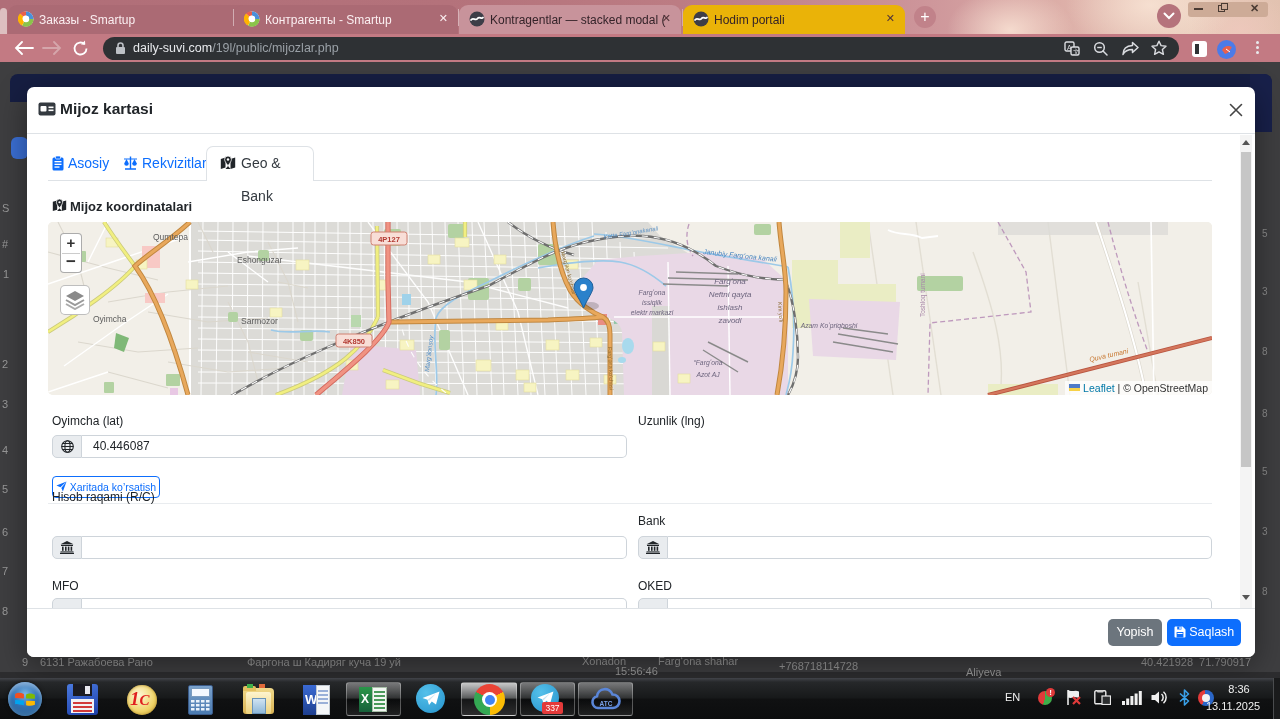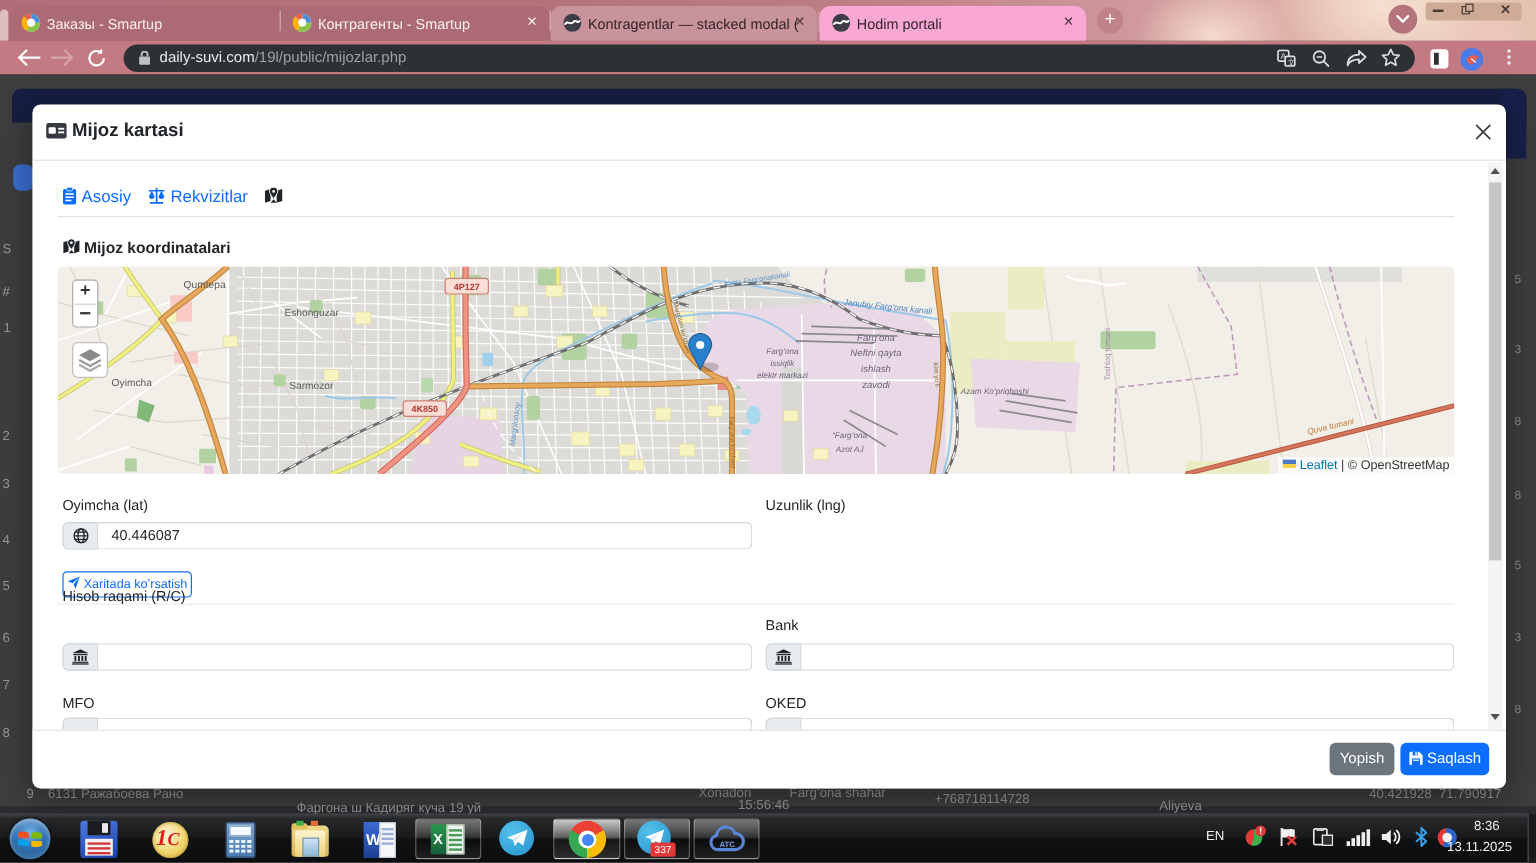--- a/index.html
+++ b/index.html
@@ -103,21 +103,21 @@
     </svg>
   </div>
   <div class="tab" style="left:459px;width:222px;background:#c8939b;color:#342329;">
     <span class="ttl">Kontragentlar — stacked modal (</span>
       <span class="cx" style="color:#51343a;">✕</span>
     <svg class="abs" style="left:10px;top:6px" width="16" height="16" viewBox="0 0 16 16">
       <circle cx="8" cy="8" r="7.5" fill="#3d3d47"></circle>
       <path d="M2 9 C4 5.5 6.5 10.5 8.5 7.5 C10.5 4.5 12.5 9 14 6.5" fill="none" stroke="#fff" stroke-width="1.7" stroke-linecap="round"></path>
     </svg>
   </div>
-  <div class="tab" style="left:683px;width:222px;background:#f9a8d4;color:#342329;">
+  <div class="tab" style="left:683px;width:222px;background:#eab308;color:#342329;">
     <span class="ttl">Hodim portali</span>
       <span class="cx" style="color:#51343a;">✕</span>
     <svg class="abs" style="left:10px;top:6px" width="16" height="16" viewBox="0 0 16 16">
       <circle cx="8" cy="8" r="7.5" fill="#3d3d47"></circle>
       <path d="M2 9 C4 5.5 6.5 10.5 8.5 7.5 C10.5 4.5 12.5 9 14 6.5" fill="none" stroke="#fff" stroke-width="1.7" stroke-linecap="round"></path>
     </svg>
   </div>
   <div class="abs" style="left:233px;top:9px;width:1px;height:17px;background:rgba(255,255,255,0.45)"></div>
   <div class="abs" style="left:458px;top:9px;width:1px;height:17px;background:rgba(255,255,255,0.45)"></div>
   <div class="abs" style="left:682px;top:9px;width:1px;height:17px;background:rgba(255,255,255,0.35)"></div>
@@ -195,21 +195,21 @@
   <div class="ghost" style="left:2px;top:605px;">8</div>
   <div class="ghostR" style="left:1262px;top:228px;">5</div>
   <div class="ghostR" style="left:1262px;top:286px;">3</div>
   <div class="ghostR" style="left:1262px;top:346px;">8</div>
   <div class="ghostR" style="left:1262px;top:408px;">8</div>
   <div class="ghostR" style="left:1262px;top:466px;">5</div>
   <div class="ghostR" style="left:1262px;top:526px;">3</div>
   <div class="ghostR" style="left:1262px;top:586px;">8</div>
   <div class="ghost" style="left:22px;top:656px;">9</div>
   <div class="ghost" style="left:40px;top:656px;">6131 Ражабоева Рано</div>
-  <div class="ghost" style="left:247px;top:656px;margin-top:12px;">Фаргона ш Кадиряг куча 19 уй</div>
+  <div class="ghost" style="left:247px;top:656px;">Фаргона ш Кадиряг куча 19 уй</div>
   <div class="ghost" style="left:582px;top:655px;">Xonadon</div>
   <div class="ghost" style="left:658px;top:655px;">Fargʻona shahar</div>
   <div class="ghost" style="left:615px;top:665px;">15:56:46</div>
   <div class="ghost" style="left:779px;top:660px;">+768718114728</div>
   <div class="ghost" style="left:966px;top:666px;">Aliyeva</div>
   <div class="ghost" style="left:1064px;top:688px;">Viloyati</div>
   <div class="ghost" style="left:1141px;top:656px;">40.421928&nbsp;&nbsp;71.790917</div>
 
   <div class="abs" id="modal">
     <div class="abs" id="mhead"></div>
@@ -233,20 +233,21 @@
       </svg>
     <div class="navtab bluetab" style="left:41px;">Asosiy</div>
     <svg class="abs" style="left:96px;top:69px" width="15" height="14" viewBox="0 0 15 14">
         <path d="M7.5 0.5 V13 M2 13 H13" stroke="#0d6efd" stroke-width="1.4"></path>
         <path d="M1 3 H14" stroke="#0d6efd" stroke-width="1.2"></path>
         <path d="M3.5 3 L1.2 7.5 A2.3 2.3 0 0 0 5.8 7.5 Z" fill="#0d6efd"></path>
         <path d="M11.5 3 L9.2 7.5 A2.3 2.3 0 0 0 13.8 7.5 Z" fill="#0d6efd"></path>
       </svg>
     <div class="navtab bluetab" style="left:115px;">Rekvizitlar</div>
     <div class="abs" id="tabline"></div>
+    <div class="navtab" id="acttab">Geo &amp; Bank</div>
     <svg class="abs" style="left:193px;top:69px;z-index:3" width="16" height="14" viewBox="0 0 16 14">
         <path d="M5.5 1.5 L0.8 3 V13 L5.5 11.5 M10.5 13 L15.2 11.5 V1.5 L10.5 3" fill="#212529"></path>
         <path d="M8 0 a3.4,3.4 0 0 1 3.4,3.4 C11.4 5.8 8 9.5 8 9.5 C8 9.5 4.6 5.8 4.6 3.4 A3.4,3.4 0 0 1 8 0 Z" fill="#212529" stroke="#fff" stroke-width="0.8"></path>
         <circle cx="8" cy="3.5" r="1.2" fill="#fff"></circle>
         <path d="M5.5 13 L8 10 L10.5 13 Z" fill="#212529"></path>
       </svg>
 
     <svg class="abs" style="left:25px;top:112px" width="15" height="13" viewBox="0 0 16 14">
         <path d="M5.5 1.5 L0.8 3 V13 L5.5 11.5 M10.5 13 L15.2 11.5 V1.5 L10.5 3" fill="#212529"></path>
         <path d="M8 0 a3.4,3.4 0 0 1 3.4,3.4 C11.4 5.8 8 9.5 8 9.5 C8 9.5 4.6 5.8 4.6 3.4 A3.4,3.4 0 0 1 8 0 Z" fill="#212529" stroke="#fff" stroke-width="0.8"></path>

